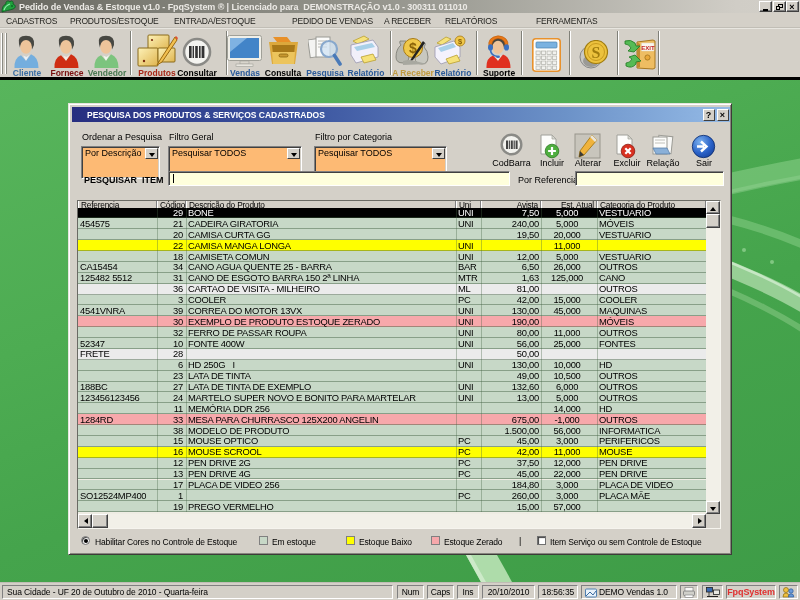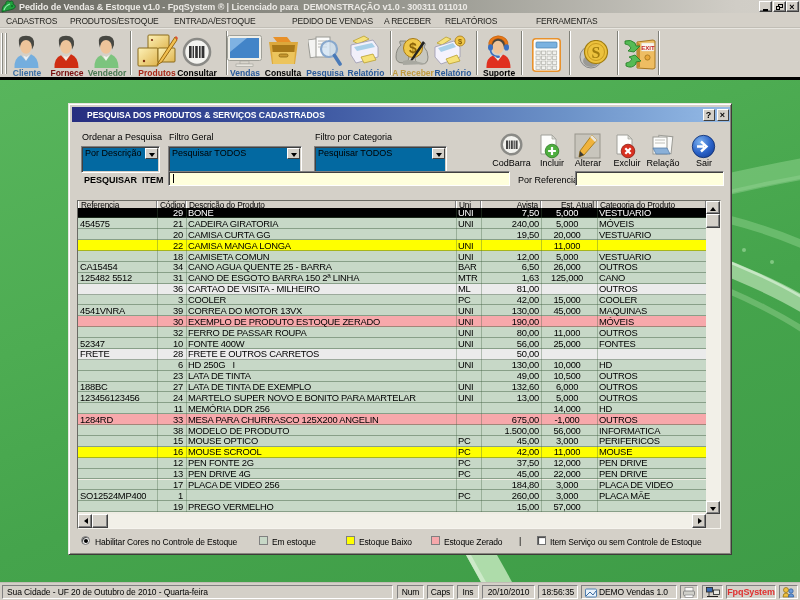--- a/index.html
+++ b/index.html
@@ -19,21 +19,21 @@
 .tsep{top:2px;width:2px;height:44px;border-left:1px solid #808078;border-right:1px solid #fff}
 .tlab{font-size:8.5px;font-weight:bold;white-space:nowrap;line-height:8.5px}
 
 #desk{left:0;top:80px;width:800px;height:502px;background:linear-gradient(160deg,#58b55c 0%,#4dac52 35%,#45a44c 60%,#3e9c47 100%)}
 
 #dlg{left:68px;top:103px;width:664px;height:452px;background:#d4d0c8;border:1px solid;border-color:#e6e4de #3c3c38 #3c3c38 #e6e4de;box-shadow:inset 1px 1px 0 #fff, inset -1px -1px 0 #87857e}
 #dtitle{left:3px;top:3px;width:658px;height:15px;background:linear-gradient(to right,#272e80,#3c55a0 35%,#6c92c8 75%,#94bae6)}
 #dtitletext{left:15px;top:2.5px;font-size:8.5px;font-weight:bold;color:#fff;letter-spacing:0}
 .dbtn{top:1.5px;width:12px;height:12px;background:#d4d0c8;border:1px solid;border-color:#fff #404040 #404040 #fff;font-size:9px;font-weight:bold;text-align:center;line-height:11px;color:#000}
 .lbl{font-size:9px;color:#000;white-space:nowrap}
-.combo{height:27px;background:#0369a1;border:1px solid;border-color:#808080 #fff #fff #808080;box-shadow:inset 1px 1px 0 #404040, inset -1px -1px 0 #d4d0c8;font-size:9px;line-height:13px;color:#000;padding-left:3px;white-space:nowrap}
+.combo{height:33px;background:#fdba74;border:1px solid;border-color:#808080 #fff #fff #808080;box-shadow:inset 1px 1px 0 #404040, inset -1px -1px 0 #d4d0c8;font-size:9px;line-height:13px;color:#000;padding-left:3px;white-space:nowrap}
 .cbtn{position:absolute;right:1px;top:1px;width:13px;height:11px;background:#d4d0c8;border:1px solid;border-color:#fff #404040 #404040 #fff}
 .cbtn:after{content:"";position:absolute;left:3px;top:4px;border:3.5px solid transparent;border-top:4px solid #000}
 .ibtn{font-size:9px;color:#000;text-align:center;white-space:nowrap}
 .inp{height:15px;background:#ffffdc;border:1px solid;border-color:#808080 #fff #fff #808080;box-shadow:inset 1px 1px 0 #404040}
 
 #tbl{left:77px;top:199.5px;width:644px;height:329px;background:#efede4;border:1px solid;border-color:#6a6a64 #f6f4ee #f6f4ee #6a6a64}
 #thead{position:absolute;left:0;top:0;width:628px;height:7px;background:#d4d0c8;border-bottom:1px solid #404040}
 .hc{position:absolute;top:0;height:7px;font-size:8.3px;letter-spacing:-0.2px;line-height:8px;color:#000;background:#d4d0c8;border-left:1px solid #fff;border-right:1px solid #808080;padding:0 2px;white-space:nowrap;overflow:hidden}
 .r{position:absolute;left:0;width:628px;height:10.88px;border-bottom:1px solid rgba(60,90,60,.45);font-size:9.4px;letter-spacing:-0.25px;line-height:10px;color:#000;white-space:nowrap}
 .r i{position:absolute;top:0.5px;font-style:normal;overflow:hidden;height:10px}
@@ -525,21 +525,20 @@
           <i class="c2">10</i>
           <i class="c3">FONTE 400W</i>
           <i class="c4">UNI</i>
           <i class="c5">56,00</i>
           <i class="c6">25,000</i>
           <i class="c7">FONTES</i>
         </div>
       <div class="r w" style="top:148.44px">
           <i class="c1">FRETE</i>
           <i class="c2">28</i>
-          <i class="c3">FRETE E OUTROS CARRETOS</i>
           <i class="c5">50,00</i>
         </div>
       <div class="r g" style="top:159.32px">
           <i class="c2">6</i>
           <i class="c3">HD 250G&nbsp;&nbsp; I</i>
           <i class="c4">UNI</i>
           <i class="c5">130,00</i>
           <i class="c6">10,000</i>
           <i class="c7">HD</i>
         </div>
@@ -600,21 +599,21 @@
       <div class="r y" style="top:246.36px">
           <i class="c2">16</i>
           <i class="c3">MOUSE SCROOL</i>
           <i class="c4">PC</i>
           <i class="c5">42,00</i>
           <i class="c6">11,000</i>
           <i class="c7">MOUSE</i>
         </div>
       <div class="r g" style="top:257.24px">
           <i class="c2">12</i>
-          <i class="c3">PEN FONTE 2G</i>
+          <i class="c3">PEN DRIVE 2G</i>
           <i class="c4">PC</i>
           <i class="c5">37,50</i>
           <i class="c6">12,000</i>
           <i class="c7">PEN DRIVE</i>
         </div>
       <div class="r g" style="top:268.12px">
           <i class="c2">13</i>
           <i class="c3">PEN DRIVE 4G</i>
           <i class="c4">PC</i>
           <i class="c5">45,00</i>

